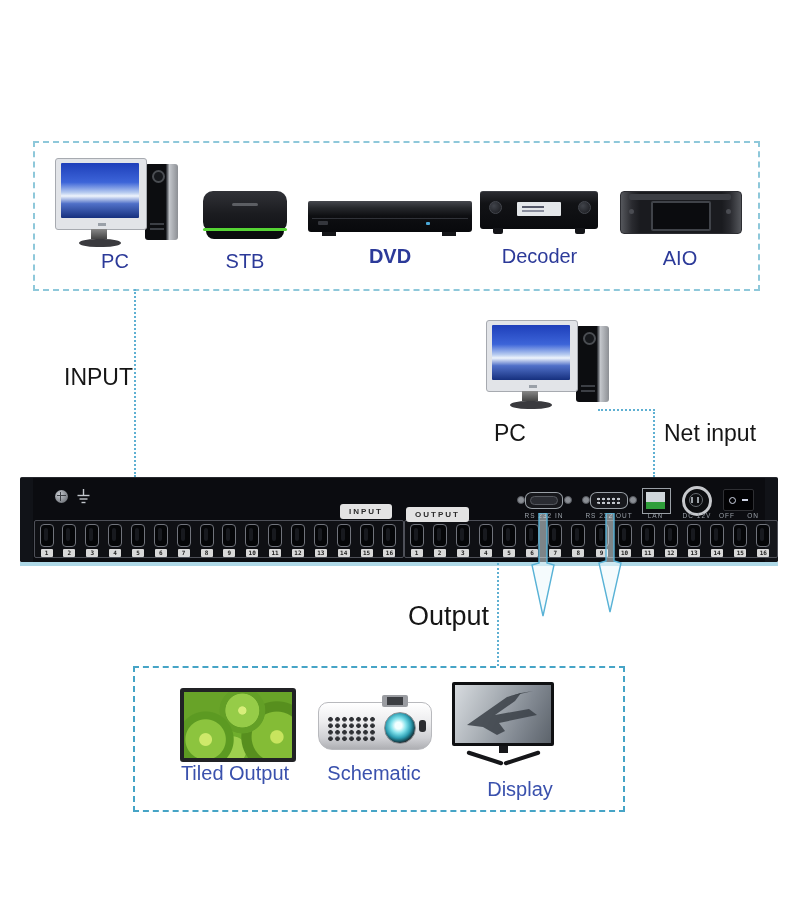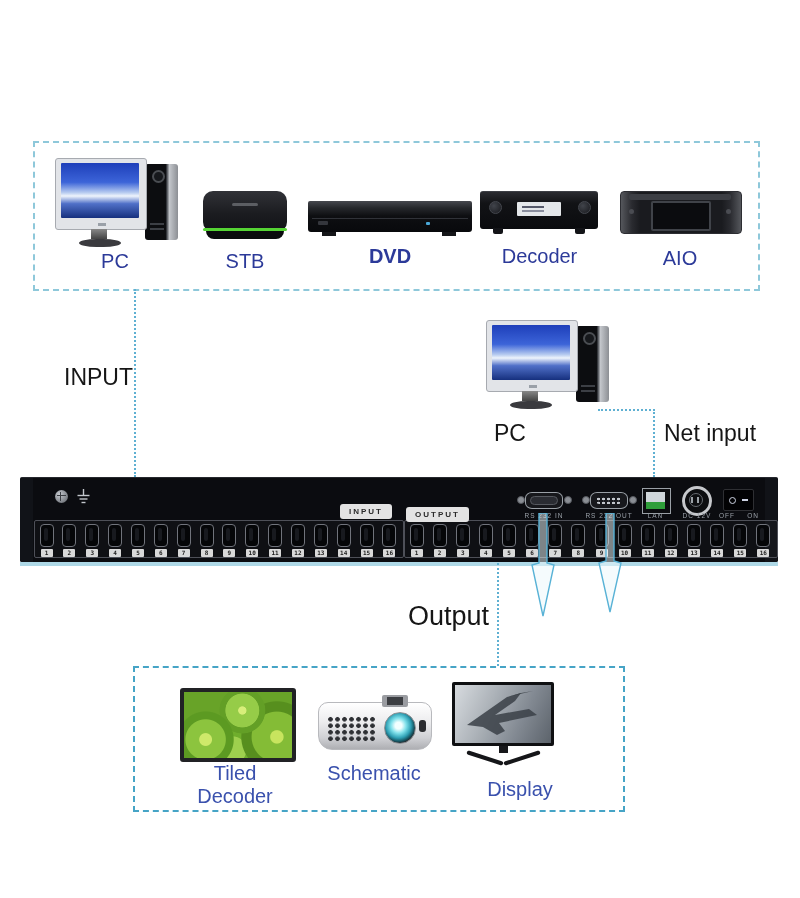--- a/index.html
+++ b/index.html
@@ -384,21 +384,21 @@
     <polygon points="14,0 14,50 7,52 18,103 29,52 22,50 22,0" fill="rgba(235,248,252,0.5)" stroke="#58b2d6" stroke-width="1.4"></polygon>
     <polygon points="81,0 81,48 74,50 85,99 96,50 89,48 89,0" fill="rgba(235,248,252,0.5)" stroke="#58b2d6" stroke-width="1.4"></polygon>
   </svg>
 
   <div class="abs blk-label" style="left:408px;top:601px;font-size:27px;">Output</div>
   <div class="abs vline" style="left:497px;top:563px;height:103px;"></div>
 
   <div class="abs sink-box"></div>
 
   <div class="abs tiled-art" style="left:180px;top:688px;"></div>
-  <div class="abs sink-label" style="left:175px;top:762px;width:120px;">Tiled Decoder</div>
+  <div class="abs sink-label" style="left:175px;top:762px;width:120px;">Tiled Output</div>
 
   <div class="abs proj-art" style="left:318px;top:694px;">
     <div class="proj-body"></div>
     <div class="proj-knob"></div>
     <div class="proj-vents"></div>
     <div class="proj-lens"></div>
     <div class="proj-ir"></div>
   </div>
   <div class="abs sink-label" style="left:318px;top:762px;width:112px;">Schematic</div>
 

